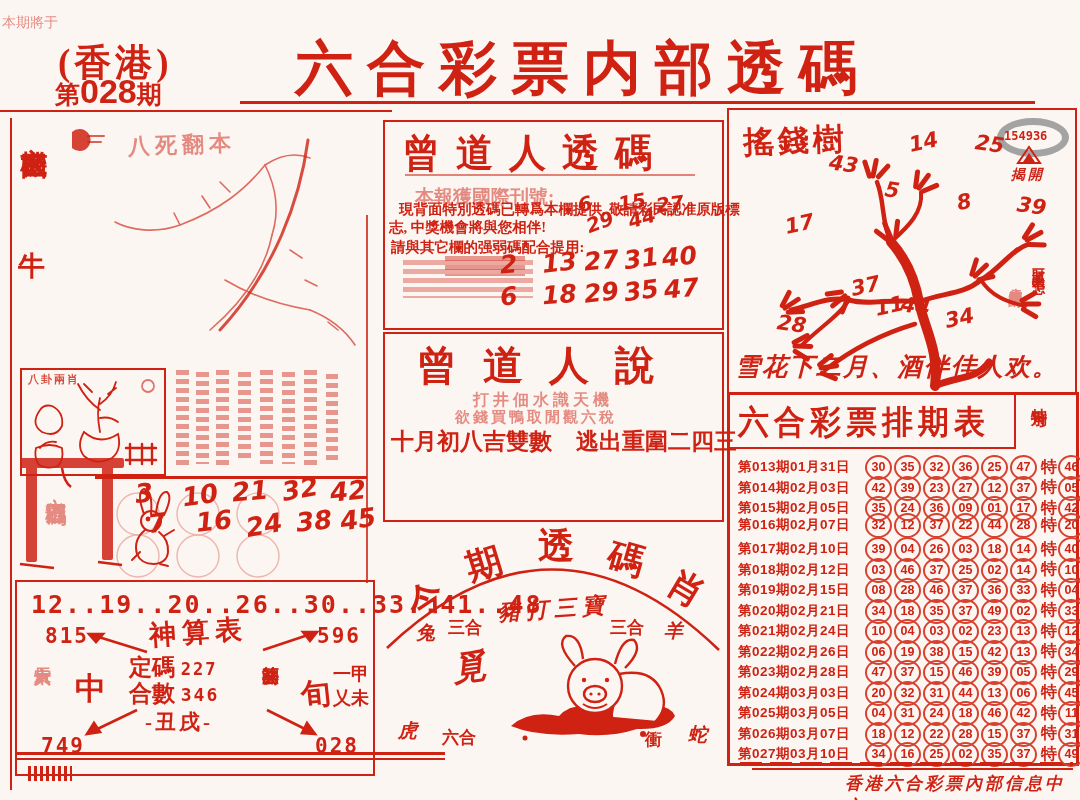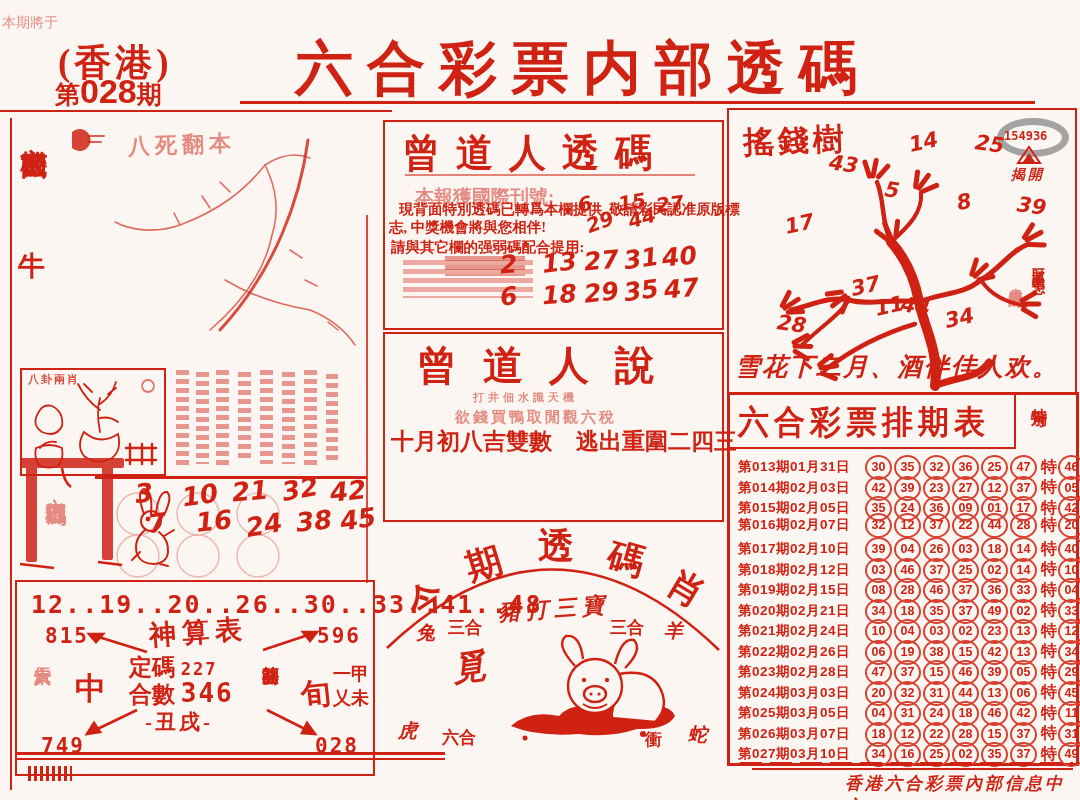--- a/index.html
+++ b/index.html
@@ -144,21 +144,21 @@
     <div class="abs mono" style="left:300px;top:42px;font-size:21px;">596</div>
     <div class="abs mono" style="left:24px;top:152px;font-size:21px;">749</div>
     <div class="abs mono" style="left:298px;top:152px;font-size:21px;">028</div>
     <div class="abs b" style="left:132px;top:32px;font-size:27px;letter-spacing:6px;transform:rotate(-4deg);">神算表</div>
     <div class="abs" style="left:112px;top:70px;font-size:23px;font-weight:bold;">
       <span>定碼</span>
       <span class="mono" style="font-size:17px;">227</span>
     </div>
     <div class="abs" style="left:112px;top:96px;font-size:23px;font-weight:bold;">
       <span>合數</span>
-      <span class="mono" style="font-size:26px;">346</span>
+      <span class="mono" style="font-size:18px;">346</span>
     </div>
     <div class="abs vert b" style="left:242px;top:70px;font-size:17px;height:60px;letter-spacing:1px;">算法公開</div>
     <div class="abs b" style="left:128px;top:126px;font-size:21px;letter-spacing:3px;">-丑戌-</div>
     <div class="abs vert b faint" style="left:14px;top:72px;font-size:17px;height:78px;">寅六辰十</div>
     <div class="abs b" style="left:58px;top:86px;font-size:31px;">中</div>
     <div class="abs b" style="left:284px;top:92px;font-size:30px;transform:rotate(-6deg);">旬</div>
     <div class="abs b" style="left:316px;top:80px;font-size:18px;">一甲</div>
     <div class="abs b" style="left:316px;top:104px;font-size:18px;">乂未</div>
     <svg class="abs" style="left:0;top:0;" width="356" height="192" viewBox="0 0 356 192">
       <g stroke="#cf2213" stroke-width="2.6" fill="#cf2213">
@@ -201,21 +201,21 @@
       <span class="abs hand" style="left: 662px; top: 242px; font-size: 25px; transform: rotate(-5deg);">40</span>
       <span class="abs hand" style="left: 500px; top: 282px; font-size: 25px; transform: rotate(-6deg);">6</span>
       <span class="abs hand" style="left: 542px; top: 280px; font-size: 25px; transform: rotate(-4deg);">18</span>
       <span class="abs hand" style="left: 584px; top: 278px; font-size: 25px; transform: rotate(-6deg);">29</span>
       <span class="abs hand" style="left: 624px; top: 276px; font-size: 25px; transform: rotate(-8deg);">35</span>
       <span class="abs hand" style="left: 664px; top: 274px; font-size: 25px; transform: rotate(-5deg);">47</span>
     </div>
 
   <div class="abs box" style="left:383px;top:332px;width:337px;height:186px;border-width:2.5px;">
     <div class="abs b" style="left:32px;top:4px;font-size:40px;letter-spacing:26px;white-space:nowrap;">曾道人說</div>
-    <div class="abs b faint" style="left:88px;top:56px;font-size:11px;letter-spacing:4px;">打井佃水識天機</div>
+    <div class="abs b faint" style="left:88px;top:56px;font-size:16px;letter-spacing:4px;">打井佃水識天機</div>
     <div class="abs b faint" style="left:70px;top:74px;font-size:15px;letter-spacing:3px;">欲錢買鴨取閒觀六稅</div>
     <div class="abs b" style="left:6px;top:92px;font-size:23px;white-space:nowrap;">
       <span>十月初八吉雙數</span><span style="display:inline-block;width:24px;"></span><span>逃出重圍二四三</span>
     </div>
   </div>
 
   <svg class="abs" style="left:383px;top:520px;" width="340" height="150" viewBox="0 0 340 150">
     <path d="M4 128 Q170 -30 336 130" stroke="#cf2213" stroke-width="2.6" fill="none"></path>
   </svg>
   <div id="arcchars">

